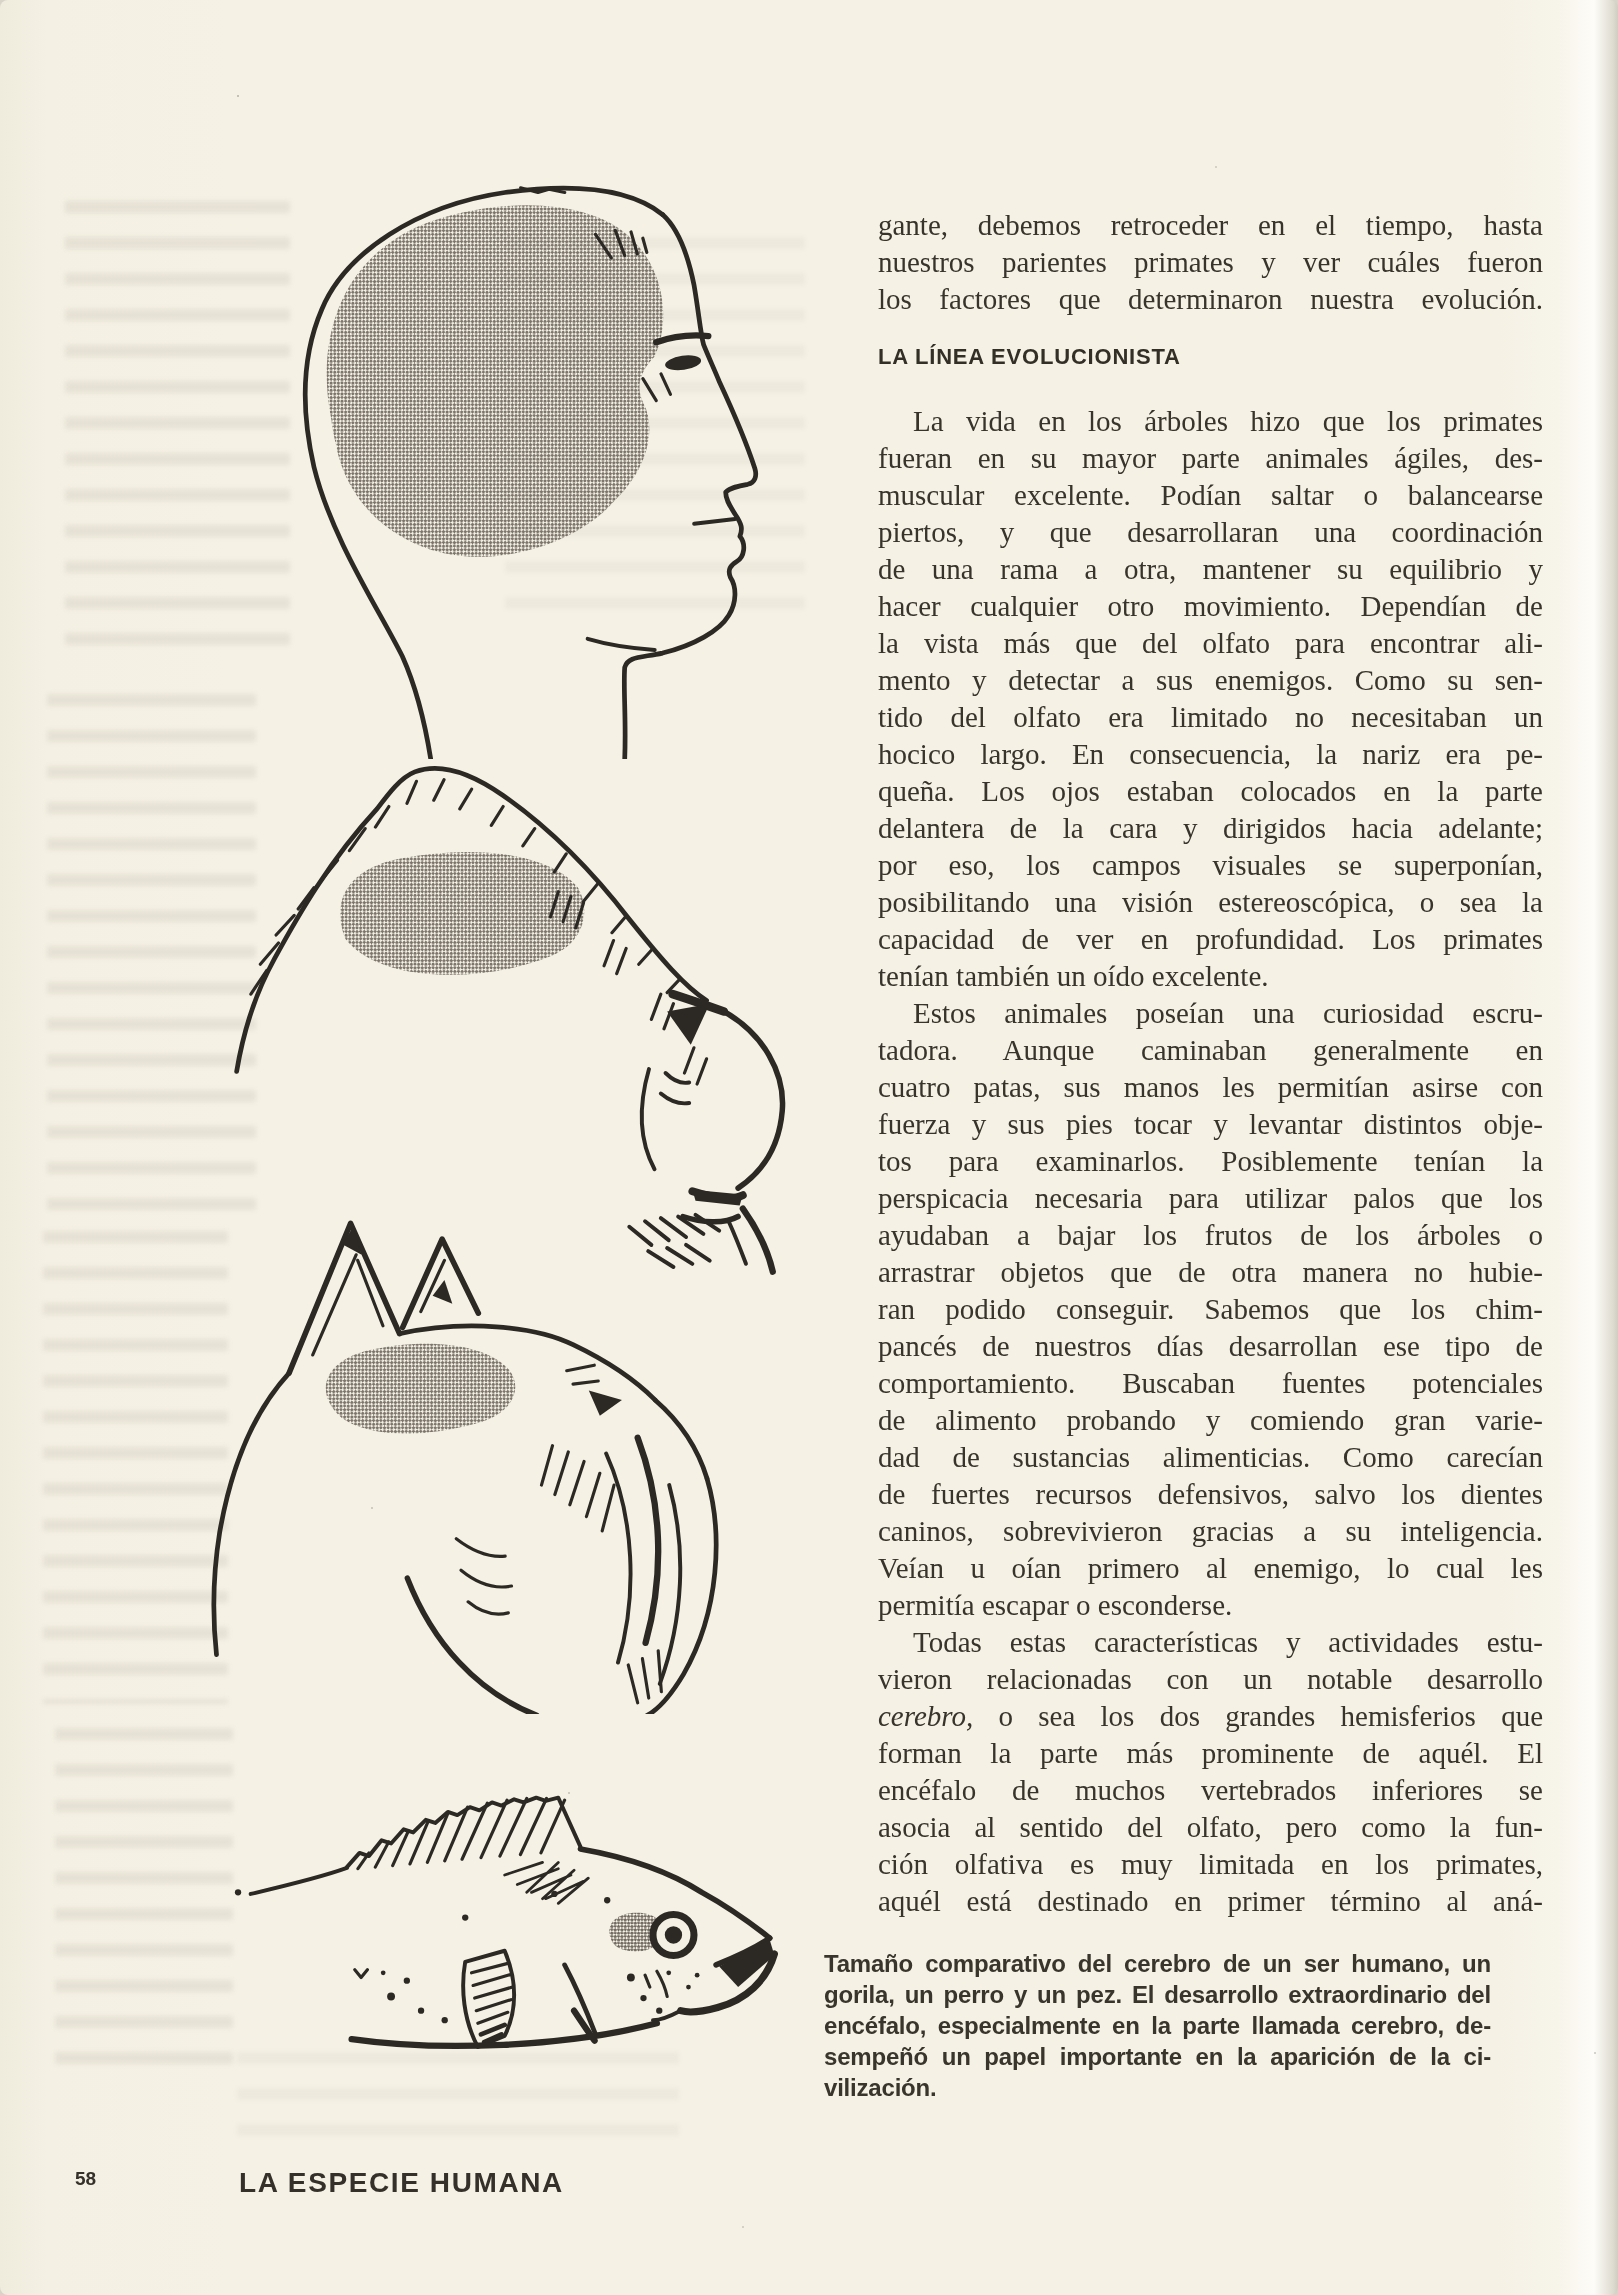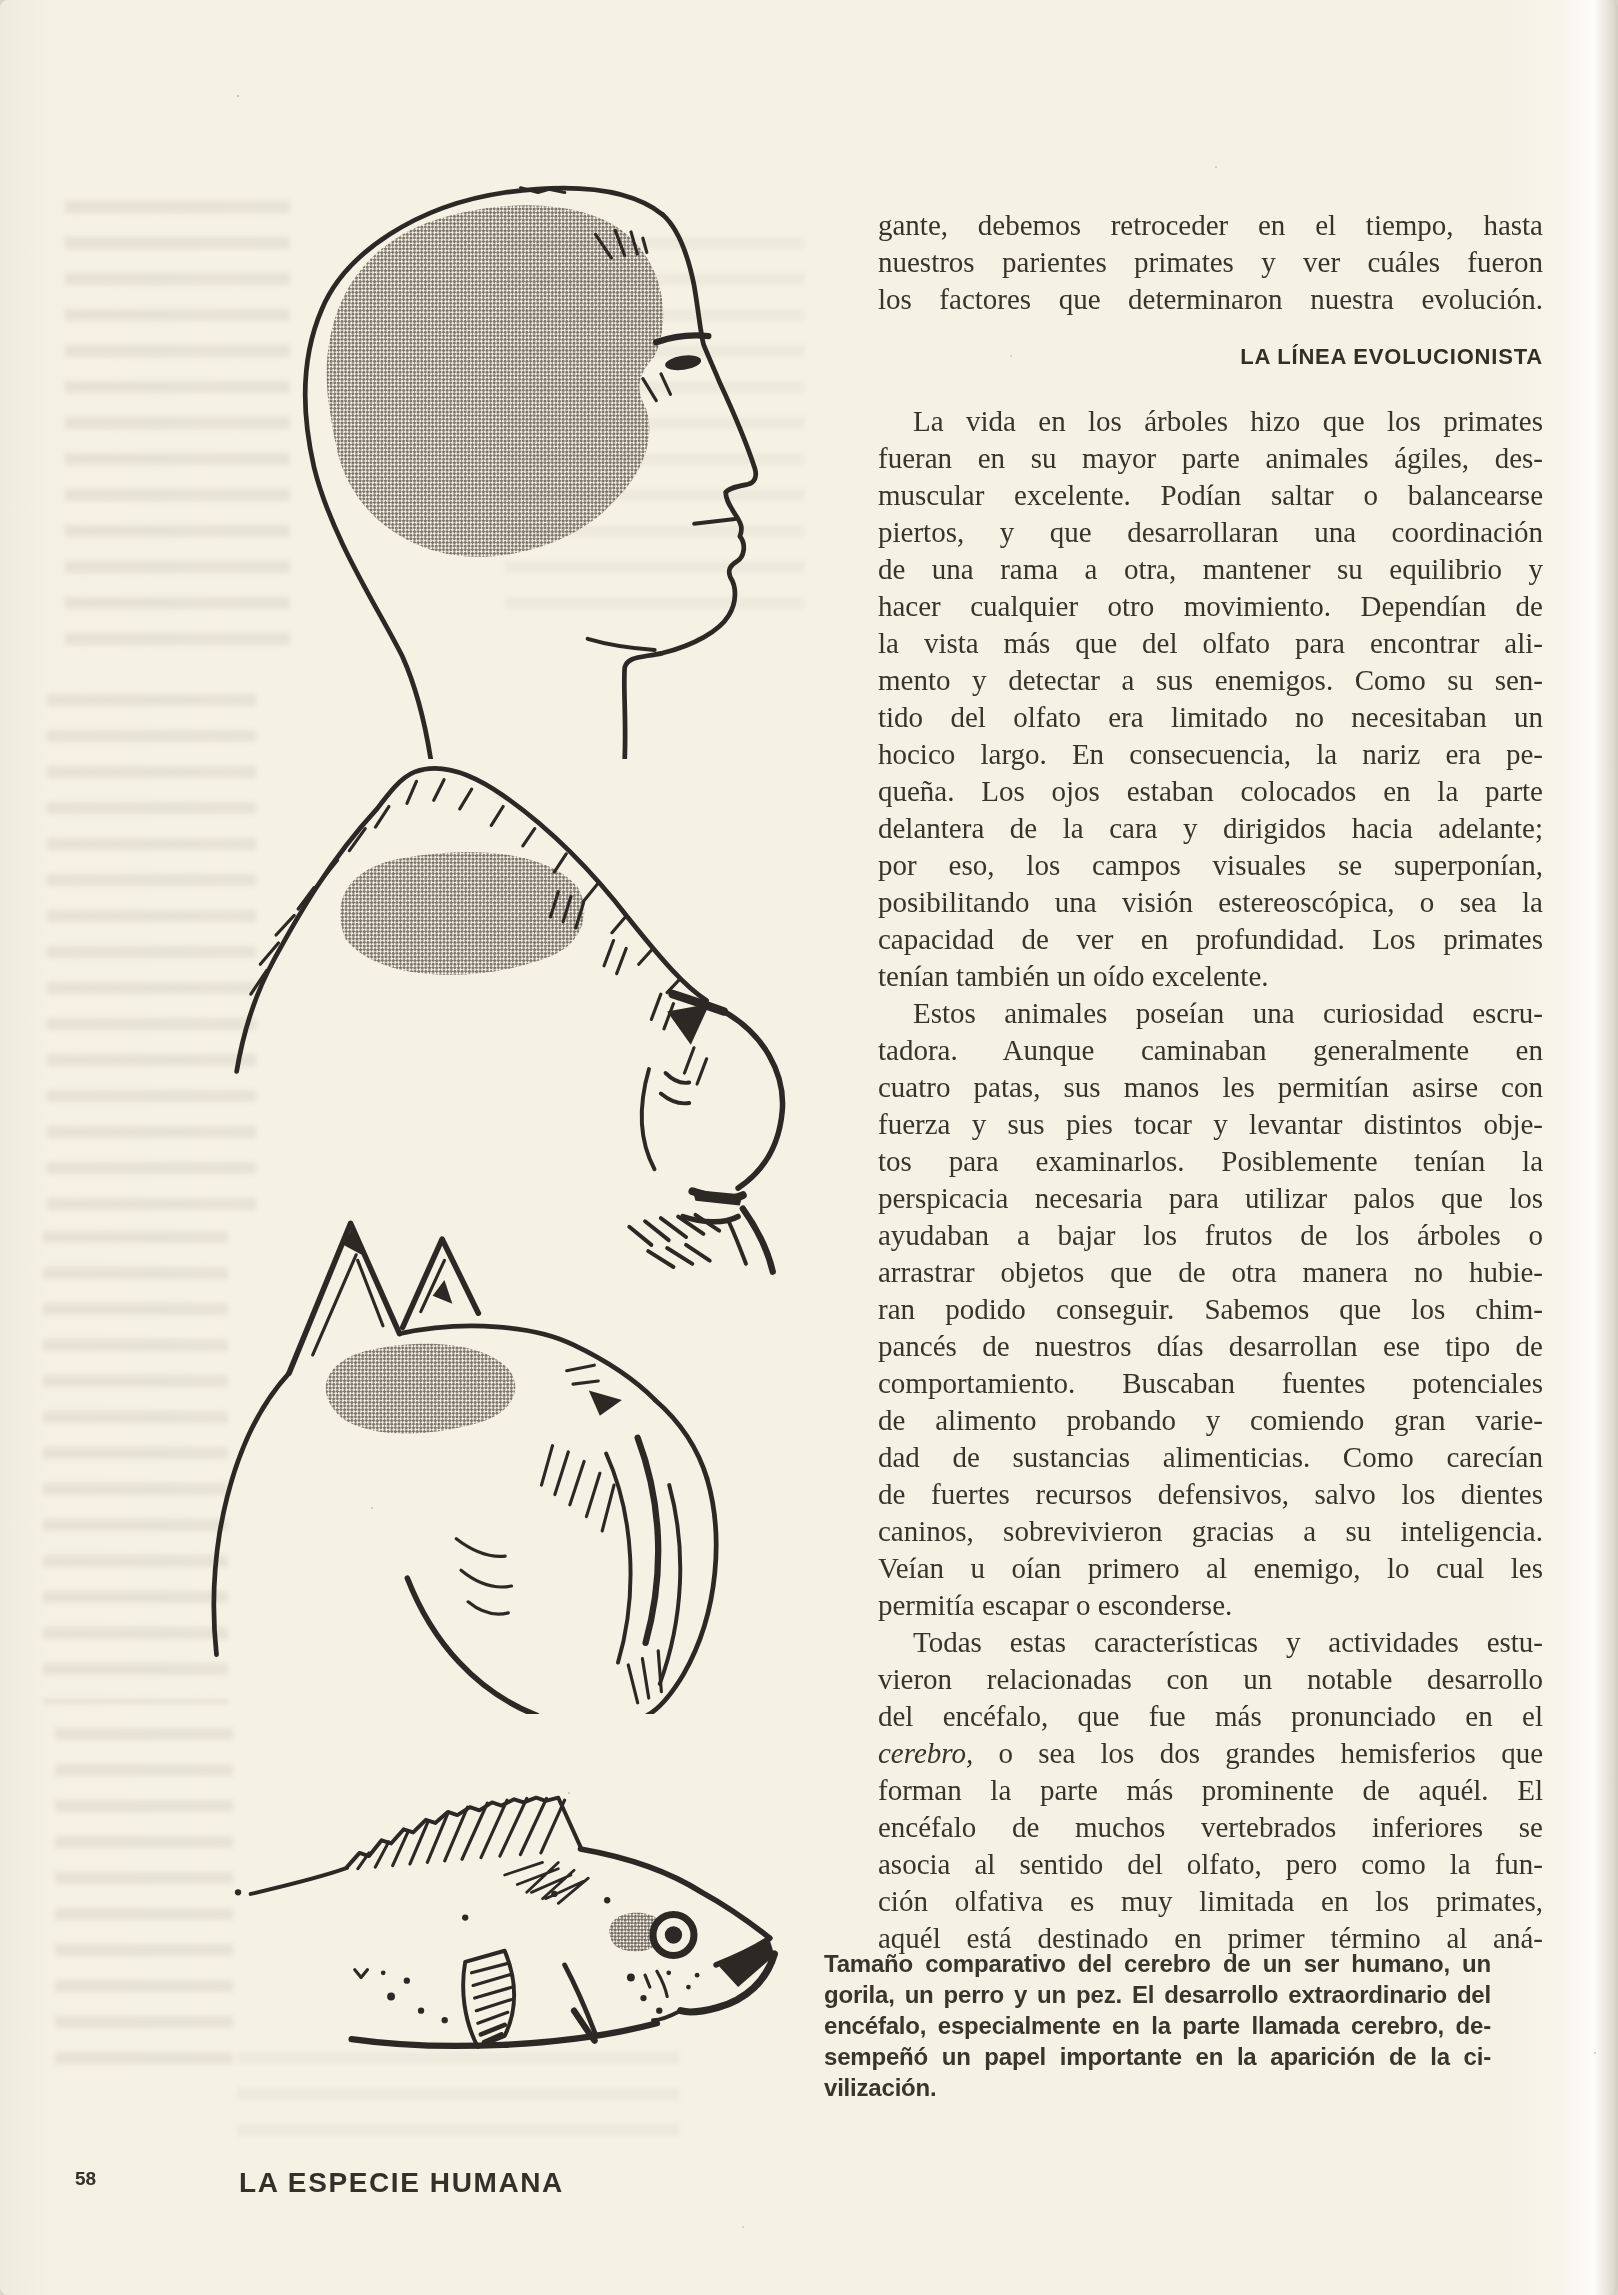--- a/index.html
+++ b/index.html
@@ -30,21 +30,21 @@
   .article{
     position:absolute; left:878px; top:207px; width:665px;
     color:#38332b; font-size:29px; line-height:37px;
   }
   .tl{ text-align:justify; text-align-last:justify; }
   .tl.last{ text-align-last:left; }
   .tl.ind{ padding-left:35px; }
   .tl i{ font-style:italic; }
   .heading{
     margin:20.5px 0 28px 0; padding:0; height:36px; line-height:36px;
-    text-align:right;
+    text-align:left;
     font-family:"Liberation Sans", sans-serif;
     font-weight:700; font-size:22px; letter-spacing:0.8px;
     color:#332f27;
   }
   .caption{
     position:absolute; left:824px; top:1948px; width:667px;
     font-family:"Liberation Sans", sans-serif;
     font-weight:700; font-size:24px; line-height:31px;
     letter-spacing:-0.2px;
     color:#3a352c;
@@ -305,21 +305,20 @@
           <div class="tl">de alimento probando y comiendo gran varie-</div>
           <div class="tl">dad de sustancias alimenticias. Como carecían</div>
           <div class="tl">de fuertes recursos defensivos, salvo los dientes</div>
           <div class="tl">caninos, sobrevivieron gracias a su inteligencia.</div>
           <div class="tl">Veían u oían primero al enemigo, lo cual les</div>
           <div class="tl last">permitía escapar o esconderse.</div>
         </div>
         <div class="para">
           <div class="tl ind">Todas estas características y actividades estu-</div>
           <div class="tl">vieron relacionadas con un notable desarrollo</div>
-          <div class="tl">del encéfalo, que fue más pronunciado en el</div>
           <div class="tl"><i>cerebro,</i> o sea los dos grandes hemisferios que</div>
           <div class="tl">forman la parte más prominente de aquél. El</div>
           <div class="tl">encéfalo de muchos vertebrados inferiores se</div>
           <div class="tl">asocia al sentido del olfato, pero como la fun-</div>
           <div class="tl">ción olfativa es muy limitada en los primates,</div>
           <div class="tl">aquél está destinado en primer término al aná-</div>
         </div>
       </div>
   </div>
 

